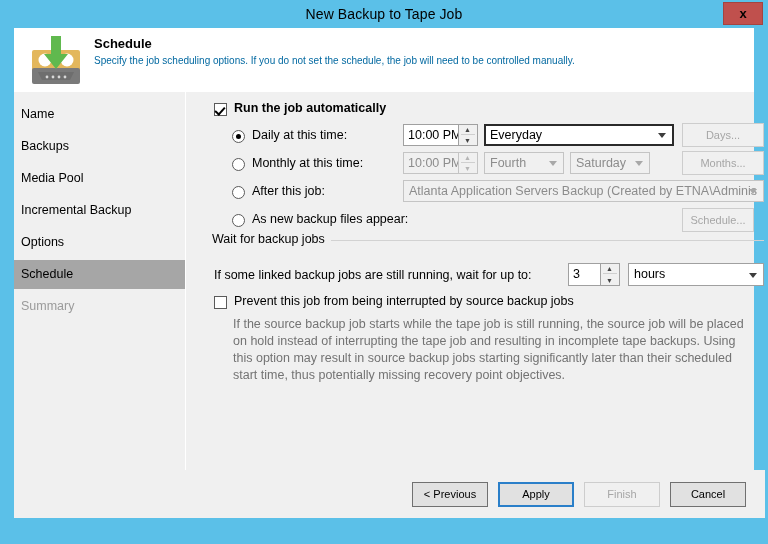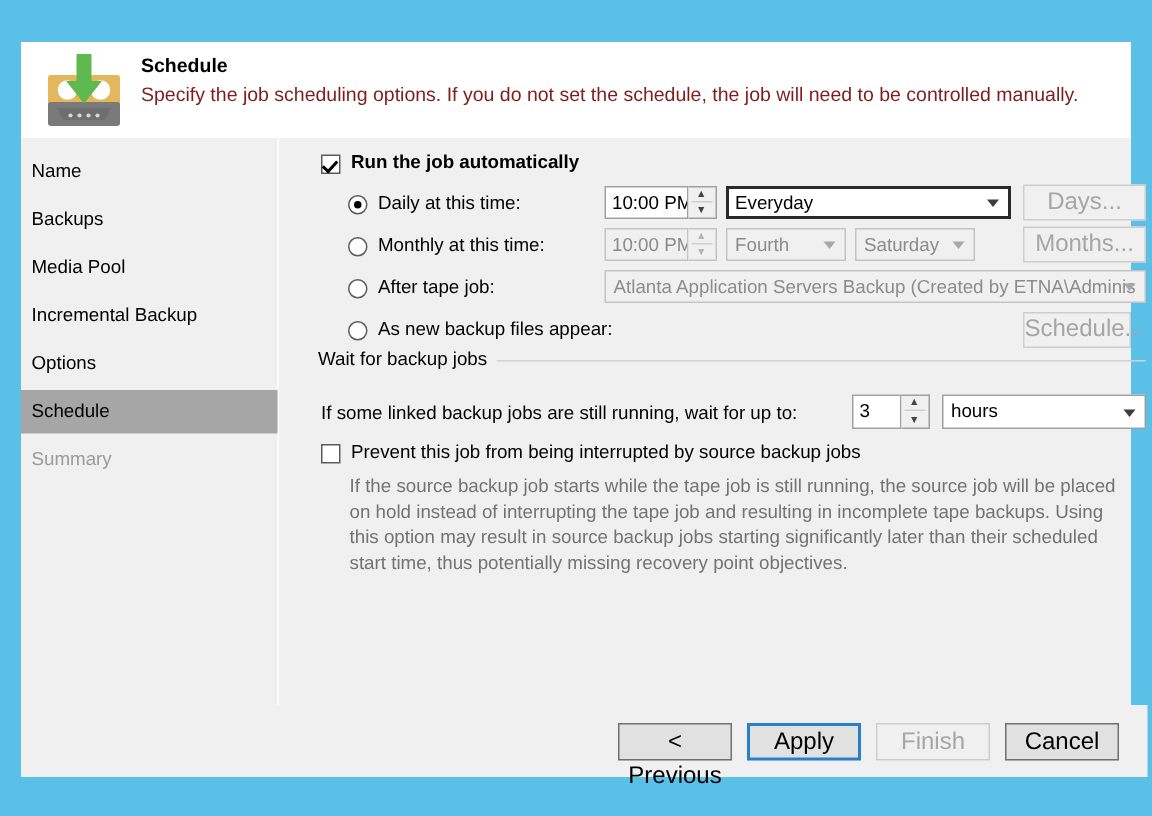--- a/index.html
+++ b/index.html
@@ -69,22 +69,22 @@
   .header-title {
     position: absolute;
     left: 80px; top: 8px;
     font-size: 13px;
     font-weight: bold;
     color: #000;
   }
   .header-sub {
     position: absolute;
     left: 80px; top: 27px;
-    font-size: 13px;
-    color: #7f1d1d;
+    font-size: 10px;
+    color: #0369a1;
   }
   
   .body-panel {
     position: absolute;
     left: 14px; top: 92px;
     width: 740px; height: 394px;
     background: #f0f0f0;
     box-sizing: border-box;
   }
   .sidebar {
@@ -228,21 +228,21 @@
     border-right: 4px solid transparent;
     border-top: 5px solid #3d3d3d;
   }
   .combo.disabled .arrow { border-top-color: #a8a8a8; }
 
   .btn {
     position: absolute;
     box-sizing: border-box;
     background: #e1e1e1;
     border: 1px solid #9d9d9d;
-    font-size: 16px;
+    font-size: 11px;
     color: #000;
     text-align: center;
     cursor: pointer;
   }
   .btn.disabled {
     background: #f0f0f0;
     border-color: #cdcdcd;
     color: #a6a6a6;
     cursor: default;
   }
@@ -278,20 +278,24 @@
     left: 14px; top: 470px;
     width: 751px; height: 48px;
     background: #f0f0f0;
   }
 </style>
 </head>
 <body>
 
 <div class="window">
 
+  <div class="titlebar">
+    <div class="titlebar-text">New Backup to Tape Job</div>
+    <div class="close-btn">x</div>
+  </div>
 
   <div class="header">
     <div class="header-icon">
       <svg width="56" height="56" viewBox="0 0 56 56">
         <rect x="4" y="18" width="48" height="22" rx="2" fill="#e3b75c"></rect>
         <rect x="4" y="36" width="48" height="16" rx="2" fill="#7a7a7a"></rect>
         <circle cx="17" cy="28" r="6.5" fill="#ffffff"></circle>
         <circle cx="39" cy="28" r="6.5" fill="#ffffff"></circle>
         <path d="M10 40 L14 48 L42 48 L46 40 Z" fill="#6e6e6e"></path>
         <circle cx="19" cy="45" r="1.4" fill="#d8d8d8"></circle>
@@ -348,21 +352,21 @@
         <span>Fourth</span>
         <span class="arrow"></span>
       </div>
       <div class="combo disabled" style="left:383px; top:60px; width:80px; height:22px;">
         <span>Saturday</span>
         <span class="arrow"></span>
       </div>
       <div class="btn disabled" style="left:495px; top:59px; width:82px; height:24px; line-height:22px;">Months...</div>
 
       <div class="radio" style="left:45px; top:94px;"></div>
-      <div class="lbl" style="left:65px; top:92px;">After tape job:</div>
+      <div class="lbl" style="left:65px; top:92px;">After this job:</div>
       <div class="combo disabled" style="left:216px; top:88px; width:361px; height:22px;">
         <span>Atlanta Application Servers Backup (Created by ETNA\Adminis</span>
         <span class="arrow"></span>
       </div>
 
       <div class="radio" style="left:45px; top:122px;"></div>
       <div class="lbl" style="left:65px; top:120px;">As new backup files appear:</div>
       <div class="btn disabled" style="left:495px; top:116px; width:72px; height:24px; line-height:22px;">Schedule...</div>
 
       <div class="group-title" style="left:25px; top:140px;">Wait for backup jobs</div>

